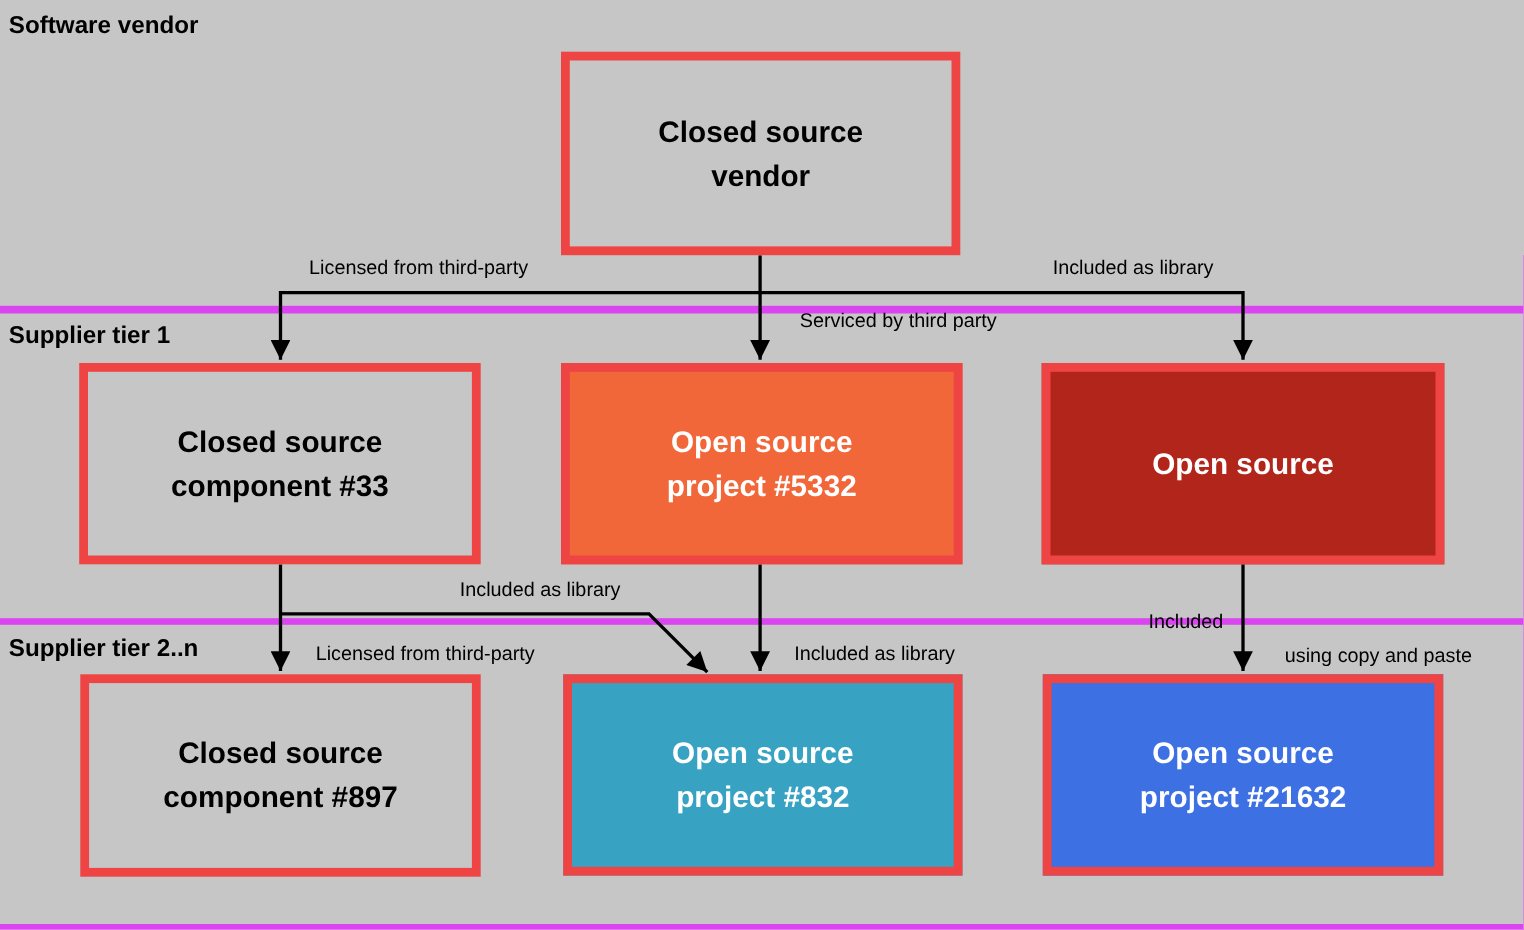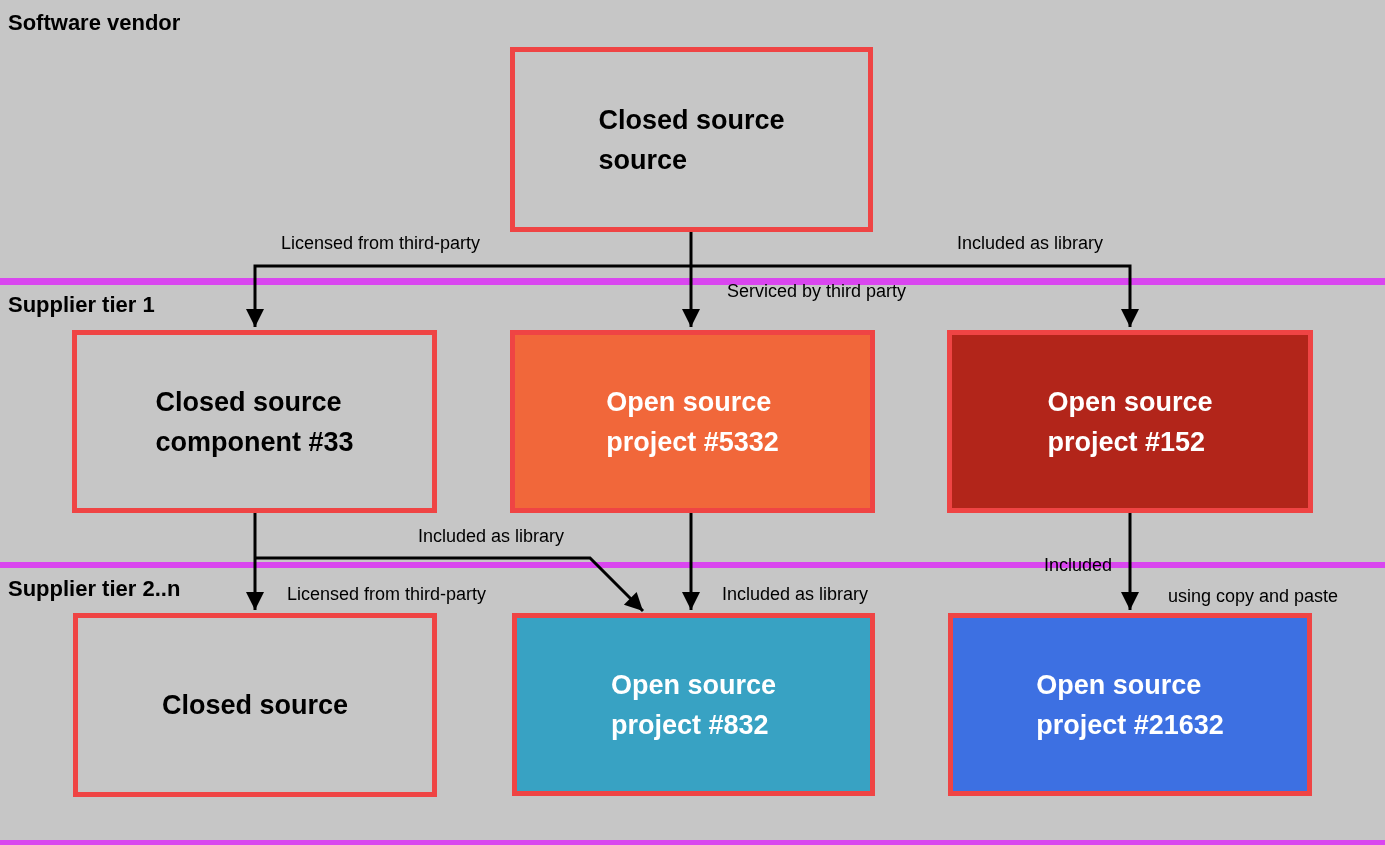--- a/index.html
+++ b/index.html
@@ -22,25 +22,25 @@
   }
   .band-label {
     position: absolute;
     font-size: 22px;
     font-weight: bold;
     color: #000000;
     white-space: nowrap;
   }
   .node {
     position: absolute;
-    border: 5px solid #ef4444;
+    border: 8px solid #ef4444;
     display: flex;
     align-items: center;
     justify-content: center;
-    text-align: left;
+    text-align: center;
   }
   .node-label {
     font-size: 27px;
     font-weight: bold;
     line-height: 40px;
   }
   .edge-label {
     position: absolute;
     font-size: 18px;
     color: #000000;
@@ -84,48 +84,48 @@
     <path d="M691,266 L1130,266 L1130,327" marker-end="url(#arrow)"></path>
     <path d="M255,513 L255,610" marker-end="url(#arrow)"></path>
     <path d="M255,558 L590,558 L643,611" marker-end="url(#arrow)"></path>
     <path d="M691,513 L691,610" marker-end="url(#arrow)"></path>
     <path d="M1130,513 L1130,610" marker-end="url(#arrow)"></path>
   </svg>
 
   <div class="node" style="left: 510px; top: 47px; width: 363px; height: 185px; background: rgb(198, 198, 198); color: rgb(0, 0, 0);">
     <div class="node-label">
       <span>Closed source</span><br>
-      <span>source</span>
+      <span>vendor</span>
     </div>
   </div>
 
   <div class="node" style="left: 72px; top: 330px; width: 365px; height: 183px; background: rgb(198, 198, 198); color: rgb(0, 0, 0);">
     <div class="node-label">
       <span>Closed source</span><br>
       <span>component #33</span>
     </div>
   </div>
 
   <div class="node" style="left: 510px; top: 330px; width: 365px; height: 183px; background: rgb(241, 103, 58); color: rgb(255, 255, 255);">
     <div class="node-label">
       <span>Open source</span><br>
       <span>project #5332</span>
     </div>
   </div>
 
   <div class="node" style="left: 947px; top: 330px; width: 366px; height: 183px; background: rgb(178, 37, 26); color: rgb(255, 255, 255);">
     <div class="node-label">
       <span>Open source</span><br>
-      <span>project #152</span>
     </div>
   </div>
 
   <div class="node" style="left: 73px; top: 613px; width: 364px; height: 184px; background: rgb(198, 198, 198); color: rgb(0, 0, 0);">
     <div class="node-label">
       <span>Closed source</span><br>
+      <span>component #897</span>
     </div>
   </div>
 
   <div class="node" style="left: 512px; top: 613px; width: 363px; height: 183px; background: rgb(56, 162, 195); color: rgb(255, 255, 255);">
     <div class="node-label">
       <span>Open source</span><br>
       <span>project #832</span>
     </div>
   </div>
 

